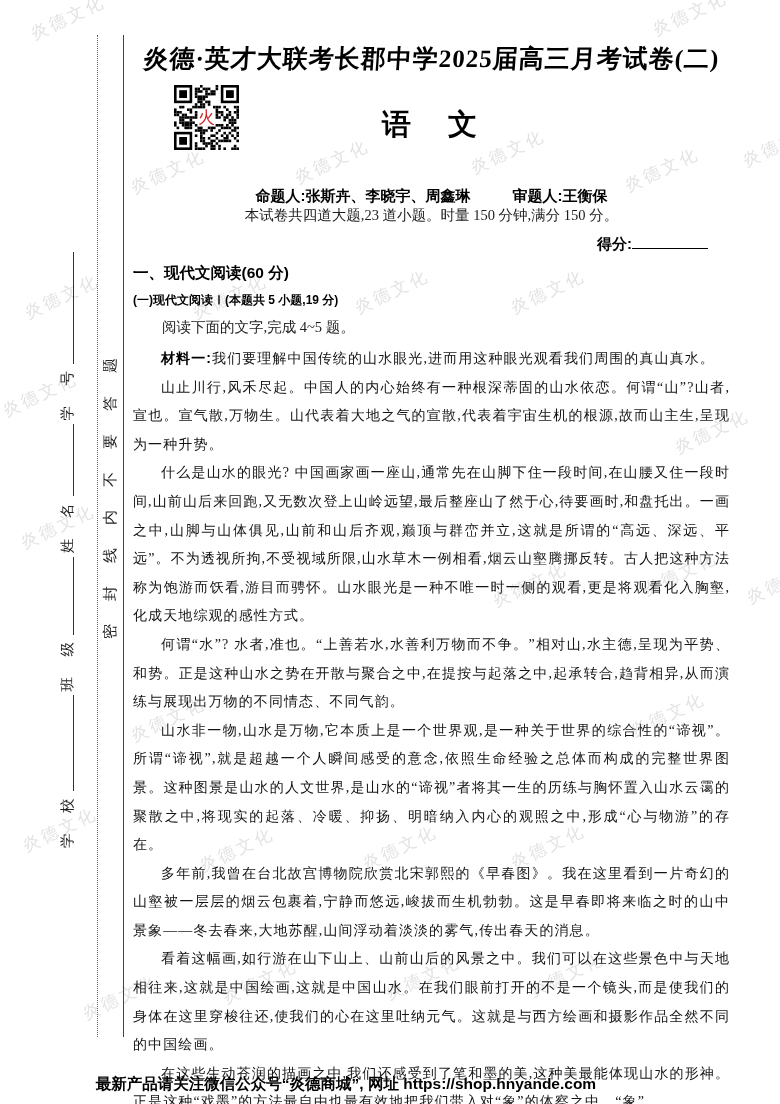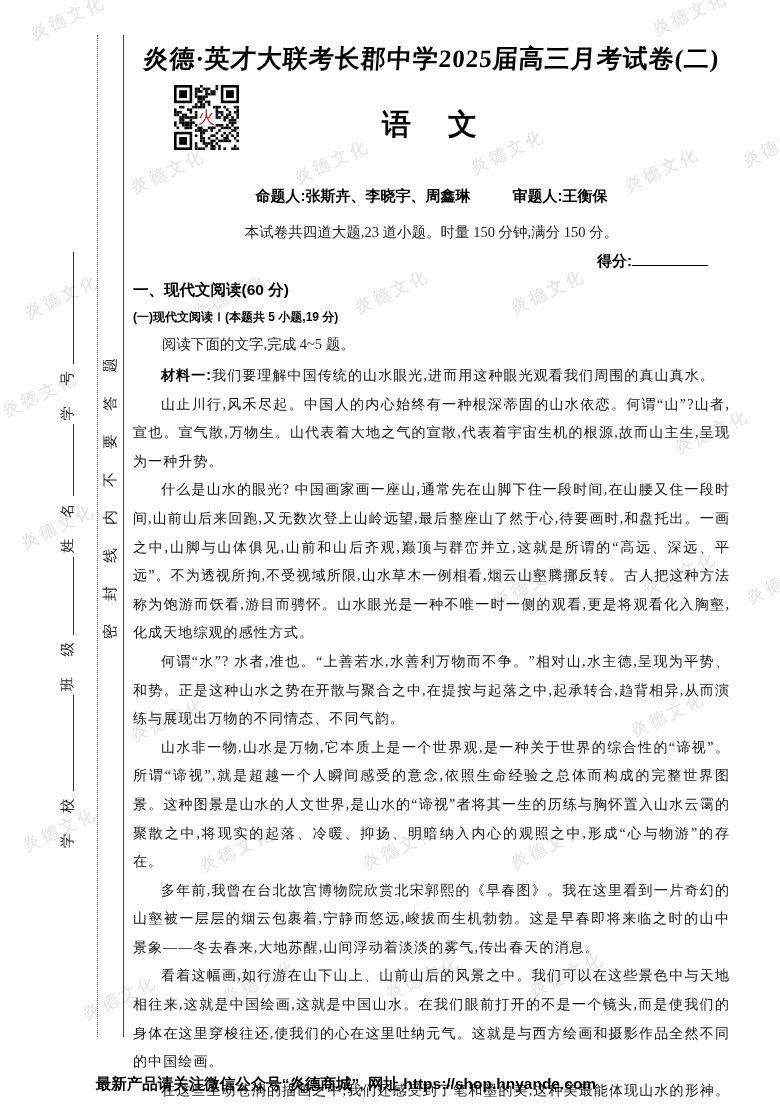--- a/index.html
+++ b/index.html
@@ -36,21 +36,21 @@
   .qr-wrap{position:absolute; left:41px; top:49px; width:65px; height:65px;}
   .subject{
     text-align:center; font-weight:700; font-size:29px; letter-spacing:4px;
     margin-top:30px; color:#000; font-family:"Liberation Sans", sans-serif;
   }
   .authors-row{
     text-align:center; margin-top:42px; font-size:15px; font-weight:700;
     font-family:"Liberation Sans", sans-serif; color:#000;
   }
   .authors-row .gap{display:inline-block; width:42px;}
-  .exam-note{text-align:center; margin-top:17px; font-size:14.5px; color:#1c1c1c;}
+  .exam-note{text-align:center; font-size:14.5px; color:#1c1c1c;}
   .score-row{margin-top:9px; text-align:right; padding-right:22px; font-size:15px;
     font-weight:700; font-family:"Liberation Sans", sans-serif; color:#000;}
   .score-blank{display:inline-block; width:76px; border-bottom:1.3px solid #000; height:14px;}
   .h-part{margin-top:7px; font-size:15.5px; font-weight:700;
     font-family:"Liberation Sans", sans-serif; color:#000; line-height:23px;}
   .h-sub{margin-top:5px; font-size:12px; font-weight:700;
     font-family:"Liberation Sans", sans-serif; color:#000; line-height:23px;}
   .intro-line{margin-top:3px; font-size:14.5px; text-indent:2em; line-height:24px;}
   
   .material{margin-top:5px; font-size:14px; line-height:28.6px; letter-spacing:1.1px;

